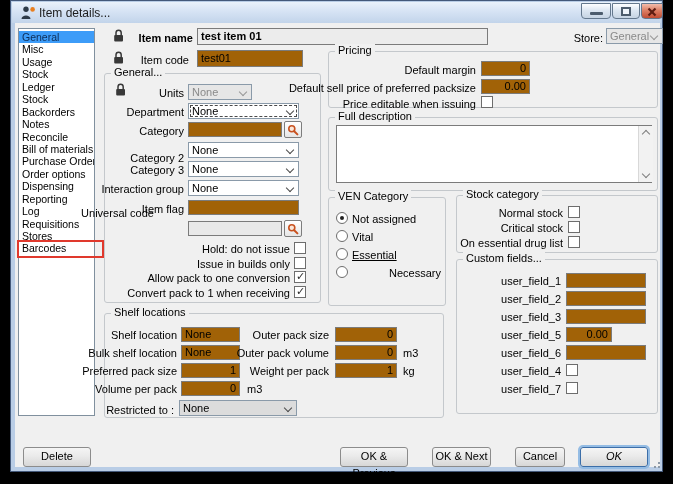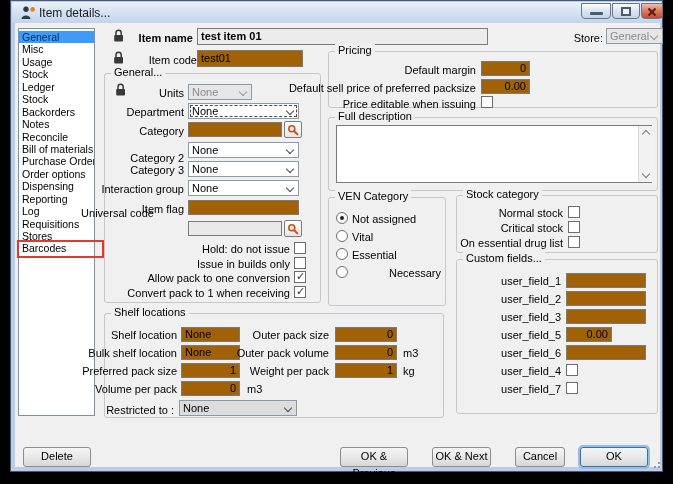--- a/index.html
+++ b/index.html
@@ -48,21 +48,21 @@
   .sbtn{position:absolute;width:18px;height:17px;box-sizing:border-box;border:1px solid #7d7d7d;border-radius:2px;
         background:linear-gradient(180deg,#ffffff,#e6e6e6);}
   .txtarea{position:absolute;left:325px;top:124px;width:316px;height:58px;background:#fff;
            border:1px solid #7b7b7b;box-sizing:border-box;font-size:11px;padding:1px 3px;}
   .scrollcol{position:absolute;right:0;top:0;width:14px;height:56px;background:#f2f2f2;border-left:1px solid #d8d8d8;}
   .chev{position:absolute;left:4px;width:5px;height:5px;border-right:1.2px solid #7e7e7e;border-bottom:1.2px solid #7e7e7e;}
   .chev.up{top:5px;transform:rotate(-135deg);}
   .chev.down{bottom:5px;transform:rotate(45deg);}
   .btn{position:absolute;box-sizing:border-box;height:20px;background:linear-gradient(180deg,#f5f5f5,#eaeaea 45%,#d7d7d7);
        border:1px solid #8c8c8c;border-radius:3px;font-size:11px;text-align:center;line-height:17px;color:#000;}
-  .btn.default{border:1px solid #3c6ea8;box-shadow:0 0 0 2px #94bce4;}
+  .btn.default{border:1px solid #3c6ea8;box-shadow:0 0 0 2px #94bce4;font-style:italic;}
   .grip{position:absolute;left:639px;top:457px;width:10px;height:10px;}
   .grip i{position:absolute;width:2px;height:2px;background:#8d9aa8;}
   svg{display:block;}
 </style>
 </head>
 <body>
 
 <div class="window">
 
   <div class="titlebar">
@@ -124,21 +124,21 @@
   <div class="fld name" style="left:186px;top:27px;width:291px;">test item 01</div>
   <div class="lbl" style="left:512px;top:31px;width:80px;">Store:</div>
   <div class="ddl dis" style="left:595px;top:27px;width:57px;">General</div>
 
   <span style="position:absolute;left:102px;top:50px;">
     <svg width="11" height="14" viewBox="0 0 11 14">
       <path d="M3,6 V3.8 a2.6,2.6 0 0 1 5.2,0 V6" fill="none" stroke="#383838" stroke-width="1.5"></path>
       <rect x="1.2" y="6" width="8.8" height="6.5" rx="1" fill="#383838"></rect>
     </svg>
   </span>
-  <div class="lbl" style="left:100px;top:53px;width:86px;">Item code</div>
+  <div class="lbl" style="left:92px;top:53px;width:86px;">Item code</div>
   <div class="fld" style="left:186px;top:49px;width:106px;">test01</div>
 
   <div class="grp" style="left:93px;top:72px;width:217px;height:230px;">
     <span class="cap">General...</span>
   </div>
   <span style="position:absolute;left:104px;top:82px;">
     <svg width="11" height="14" viewBox="0 0 11 14">
       <path d="M3,6 V3.8 a2.6,2.6 0 0 1 5.2,0 V6" fill="none" stroke="#383838" stroke-width="1.5"></path>
       <rect x="1.2" y="6" width="8.8" height="6.5" rx="1" fill="#383838"></rect>
     </svg>
@@ -212,21 +212,21 @@
   </div>
 
   <div class="grp" style="left:317px;top:196px;width:118px;height:109px;">
     <span class="cap">VEN Category</span>
   </div>
   <div class="radio sel" style="left:325px;top:211px;"></div>
   <div class="lbl l" style="left:341px;top:212px;width:90px;">Not assigned</div>
   <div class="radio" style="left:325px;top:229px;"></div>
   <div class="lbl l" style="left:341px;top:230px;width:90px;">Vital</div>
   <div class="radio" style="left:325px;top:247px;"></div>
-  <div class="lbl l" style="left:341px;top:248px;width:90px;">Essential</div>
+  <div class="lbl l" style="left:341px;top:248px;width:90px;text-decoration:underline;">Essential</div>
   <div class="radio" style="left:325px;top:265px;"></div>
   <div class="lbl l" style="left:341px;top:266px;width:90px;padding-left:37px;">Necessary</div>
 
   <div class="grp" style="left:445px;top:194px;width:202px;height:58px;">
     <span class="cap">Stock category</span>
   </div>
   <div class="lbl" style="left:450px;top:206px;width:102px;">Normal stock</div>
   <div class="cb" style="left:557px;top:205px;"></div>
   <div class="lbl" style="left:450px;top:221px;width:102px;">Critical stock</div>
   <div class="cb" style="left:557px;top:220px;"></div>

